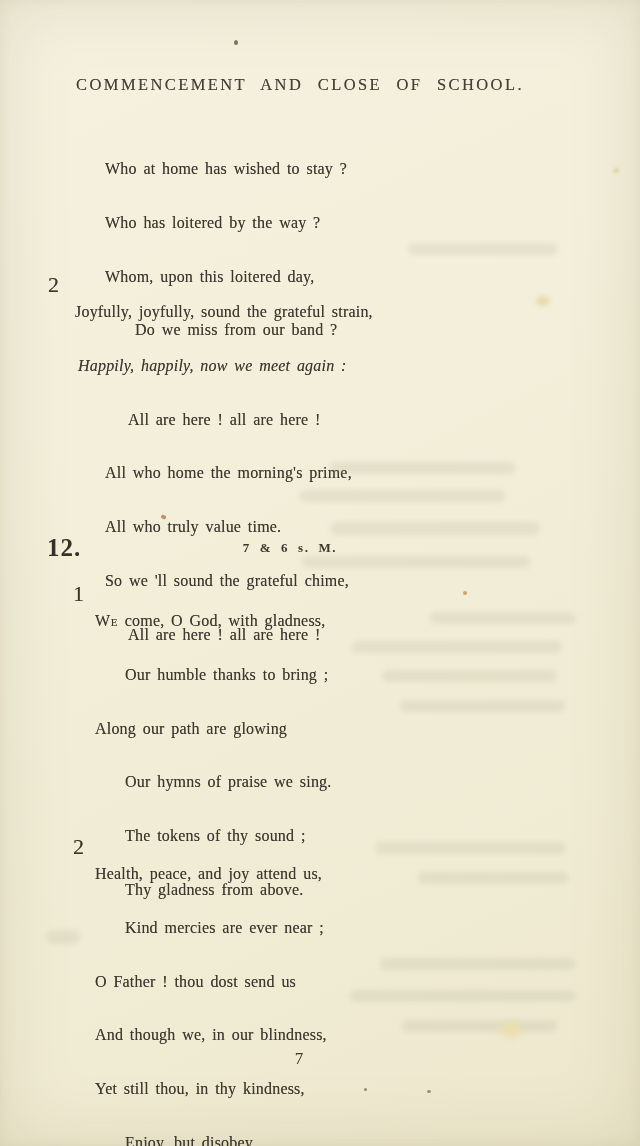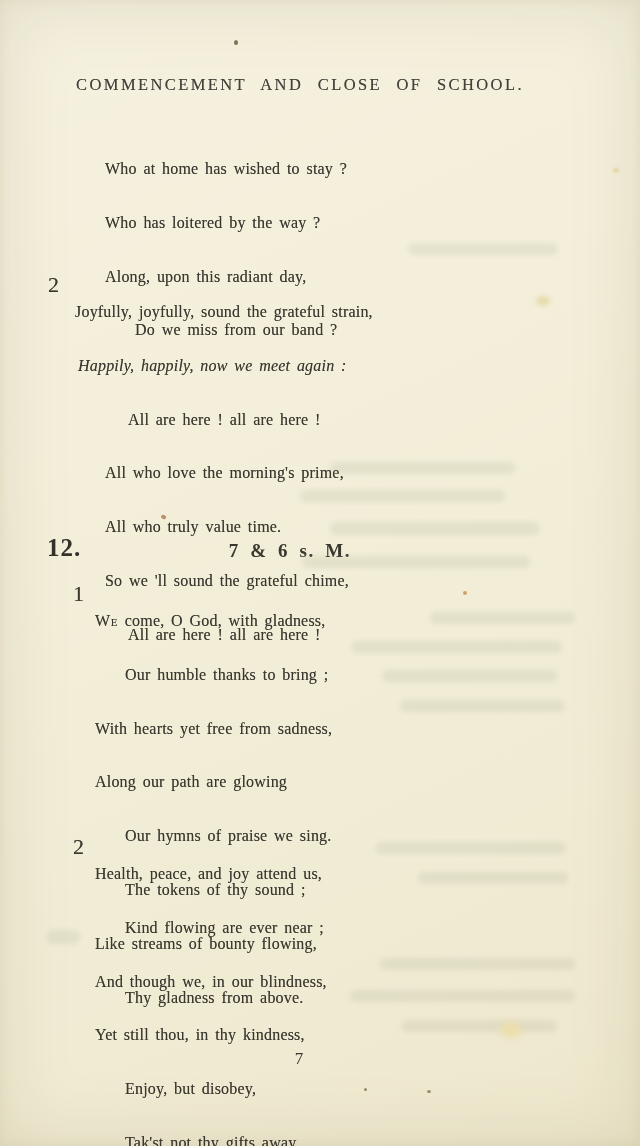--- a/index.html
+++ b/index.html
@@ -43,21 +43,21 @@
   #st-joy .vnum { left:-27px; }
   .hymn-head { position:absolute; top:534px; left:0; width:564px; height:30px; }
   .hymn-num  {
     position:absolute; left:47px; top:0;
     font-weight:bold; font-size:25px; letter-spacing:1px;
     color:#34312a;
   }
   .meter {
     position:absolute; left:30px; top:6px; width:520px;
     text-align:center;
-    font-weight:bold; font-size:19px; letter-spacing:1.6px; word-spacing:4px;
+    font-weight:bold; font-size:13px; letter-spacing:1.6px; word-spacing:4px;
     color:#3a372f;
   }
   #st12-1 { top:581px; left:95px; }
   #st12-2 { top:834px; left:95px; }
   #st12-1 .vnum, #st12-2 .vnum { left:-22px; }
   .lead-sc { font-variant: small-caps; letter-spacing:0.6px; }
   .page-num {
     position:absolute; top:1049px; left:0; width:598px;
     text-align:center; font-size:17px; color:#3a372f;
   }
@@ -82,56 +82,55 @@
 </head>
 <body>
 
 <div class="page">
 
   <div class="running-head">COMMENCEMENT AND CLOSE OF SCHOOL.</div>
 
   <div class="stanza" id="st-cont">
     <div class="line">Who at home has wished to stay ?</div>
     <div class="line">Who has loitered by the way ?</div>
-    <div class="line">Along, upon this radiant day,</div>
+    <div class="line">Whom, upon this loitered day,</div>
     <div class="line i1">Do we miss from our band ?</div>
   </div>
 
   <div class="stanza" id="st-joy">
     <span class="vnum">2</span>
     <div class="line">Joyfully, joyfully, sound the grateful strain,</div>
     <div class="line sm">Happily, happily, now we meet again :</div>
     <div class="line i2">All are here ! all are here !</div>
-    <div class="line i1">All who love the morning's prime,</div>
+    <div class="line i1">All who home the morning's prime,</div>
     <div class="line i1">All who truly value time.</div>
     <div class="line i1">So we 'll sound the grateful chime,</div>
     <div class="line i2">All are here ! all are here !</div>
   </div>
 
   <div class="hymn-head">
     <span class="hymn-num">12.</span>
     <span class="meter">7 &amp; 6 s. M.</span>
   </div>
 
   <div class="stanza" id="st12-1">
     <span class="vnum">1</span>
     <div class="line"><span class="lead-sc">We</span><span> come, O God, with gladness,</span></div>
     <div class="line i1">Our humble thanks to bring ;</div>
-    <div class="line">With hearts yet free from sadness,</div>
     <div class="line">Along our path are glowing</div>
     <div class="line i1">Our hymns of praise we sing.</div>
     <div class="line i1">The tokens of thy sound ;</div>
-    <div class="line">Like streams of bounty flowing,</div>
     <div class="line i1">Thy gladness from above.</div>
   </div>
 
   <div class="stanza" id="st12-2">
     <span class="vnum">2</span>
     <div class="line">Health, peace, and joy attend us,</div>
-    <div class="line i1">Kind flowing are ever near ;</div>
+    <div class="line i1">Kind mercies are ever near ;</div>
+    <div class="line">O Father ! thou dost send us</div>
     <div class="line">And though we, in our blindness,</div>
     <div class="line">Yet still thou, in thy kindness,</div>
     <div class="line i1">Enjoy, but disobey,</div>
     <div class="line i1">Tak'st not thy gifts away.</div>
   </div>
 
   <div class="page-num">7</div>
 
   <div class="ghost" style="left:408px; top:243px; width:150px; height:12px;"></div>
   <div class="ghost" style="left:330px; top:462px; width:185px; height:12px;"></div>

